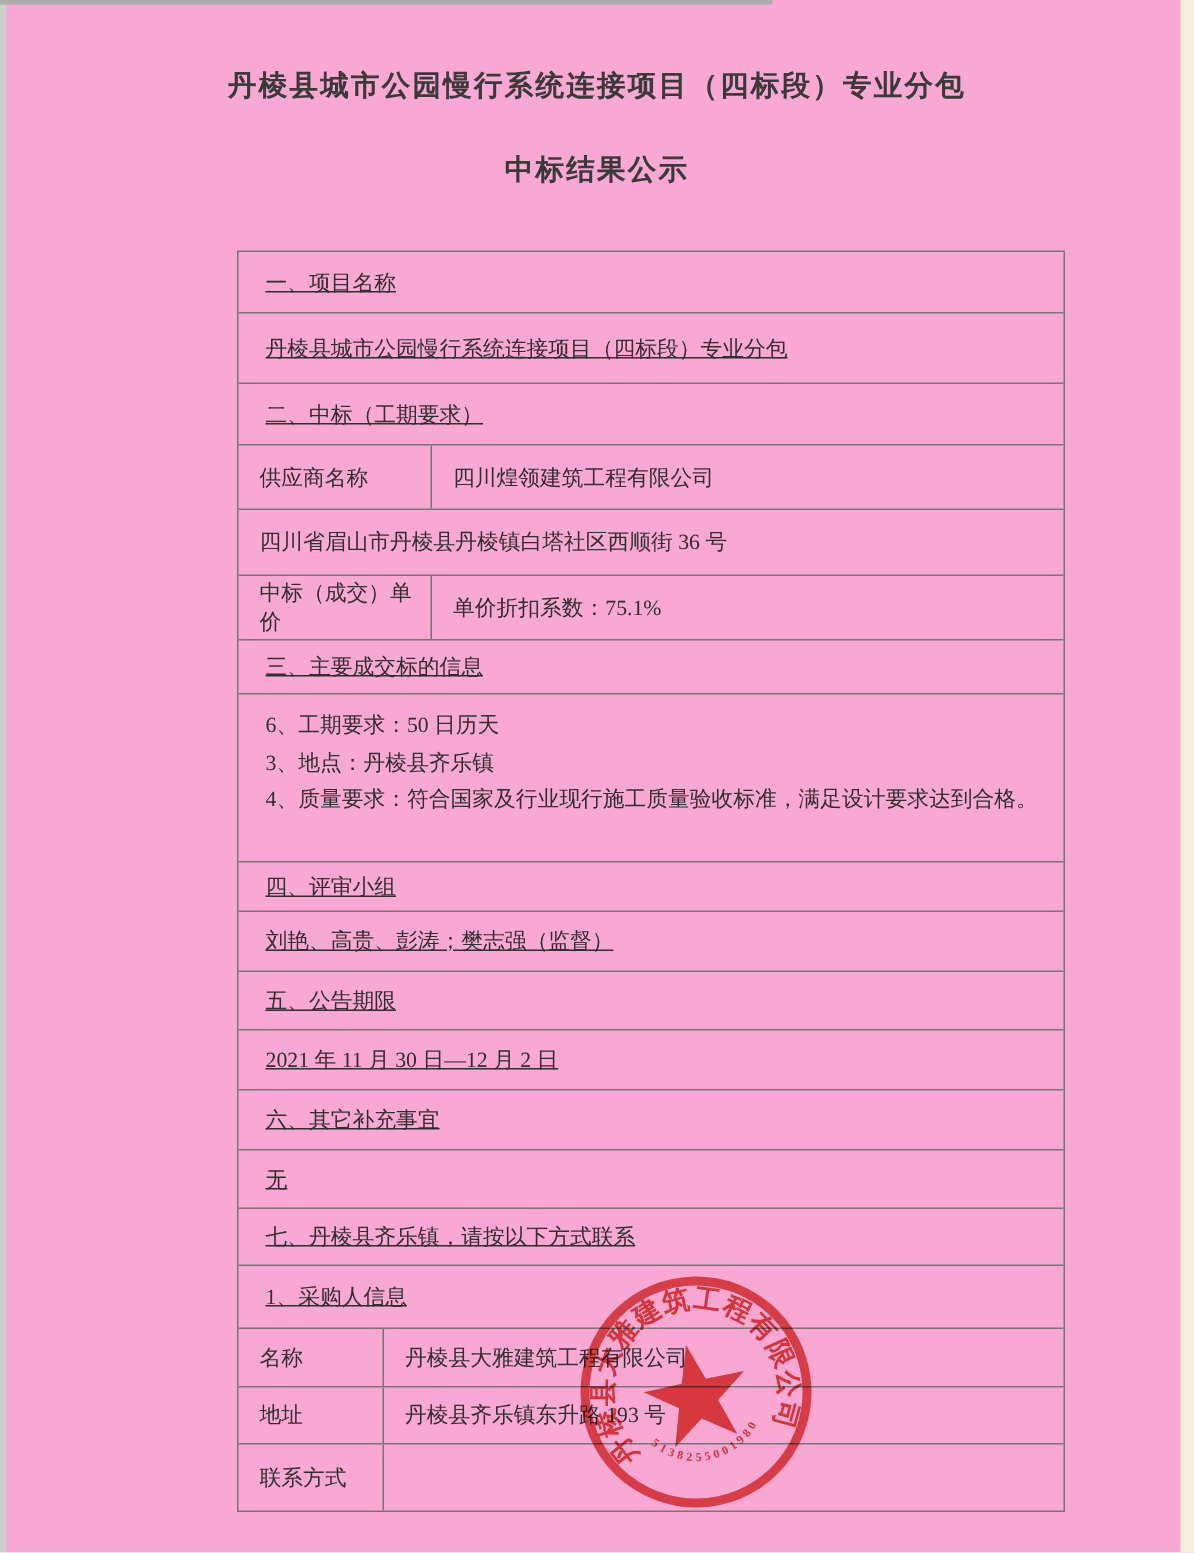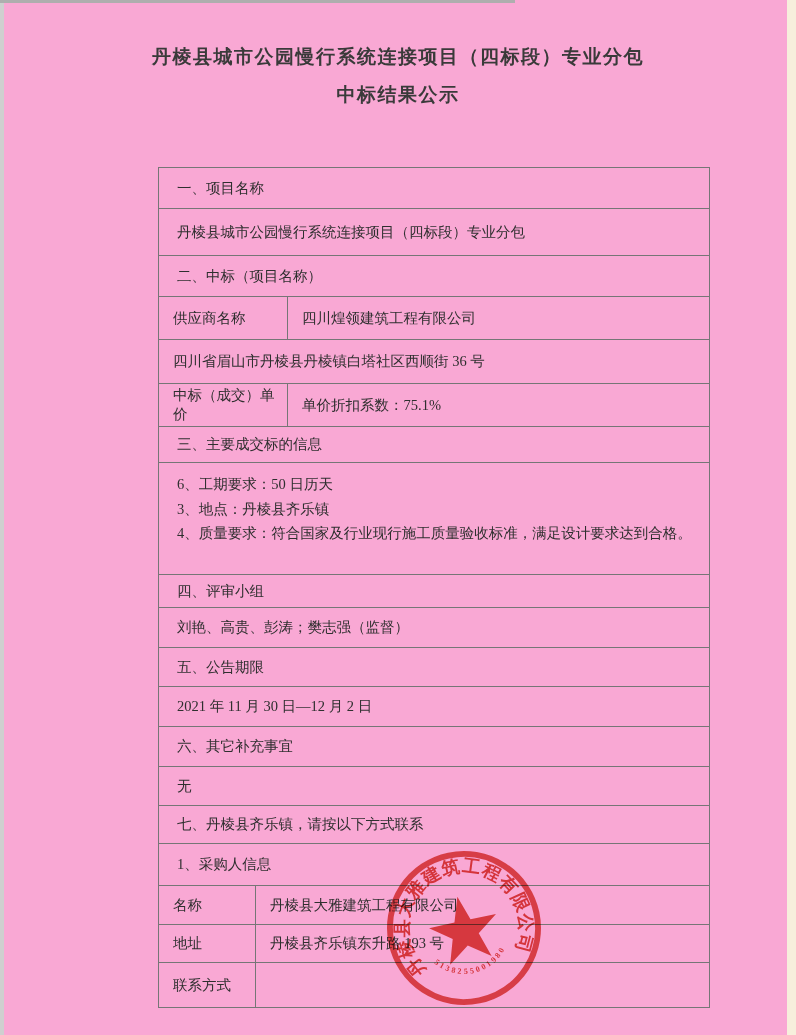--- a/index.html
+++ b/index.html
@@ -12,35 +12,35 @@
   
   .edge-left  { position:absolute; left:0; top:0; width:4px; height:100%; background:#cfcfcf; }
   .edge-top   { position:absolute; left:0; top:0; width:515px; height:3px; background:#aeaeae; }
   .edge-right { position:absolute; right:0; top:0; width:9px; height:100%; background:#f7efdc; }
 
   .doc-title, .doc-subtitle {
     position:absolute; left:0; width:100%; text-align:center;
     font-size:19px; font-weight:bold; letter-spacing:1.5px; color:#3a3a3a;
   }
   .doc-title    { top:44px; }
-  .doc-subtitle { top:82px; }
+  .doc-subtitle { top:100px; }
 
   .report-table {
     position:absolute; left:158px; top:167px; width:552px;
     border:1px solid #767676; box-sizing:border-box;
     font-size:14.5px;
   }
   .trow {
     display:flex; align-items:stretch; box-sizing:border-box;
     border-bottom:1px solid #767676;
   }
   .trow:last-child { border-bottom:none; }
   .cell-full {
     flex:1; display:flex; align-items:center;
-    padding-left:18px; padding-right:10px; box-sizing:border-box;
+    padding-left:18px; padding-right:10px; box-sizing:border-box;text-decoration:underline;
   }
   .cell-label {
     width:129px; flex:0 0 129px; display:flex; align-items:center;
     padding-left:14px; box-sizing:border-box;
     border-right:1px solid #767676;
   }
   .narrow .cell-label { width:97px; flex:0 0 97px; }
   .cell-value {
     flex:1; display:flex; align-items:center;
     padding-left:14px; padding-right:8px; box-sizing:border-box;
@@ -79,21 +79,21 @@
 
     <div class="trow h41">
       <div class="cell-full">一、项目名称</div>
     </div>
 
     <div class="trow h47">
       <div class="cell-full">丹棱县城市公园慢行系统连接项目（四标段）专业分包</div>
     </div>
 
     <div class="trow h41">
-      <div class="cell-full">二、中标（项目名称）</div>
+      <div class="cell-full">二、中标（工期要求）</div>
     </div>
 
     <div class="trow h43">
       <div class="cell-label">供应商名称</div>
       <div class="cell-value">四川煌领建筑工程有限公司</div>
     </div>
 
     <div class="trow h44">
       <div class="cell-value">四川省眉山市丹棱县丹棱镇白塔社区西顺街 36 号</div>
     </div>

